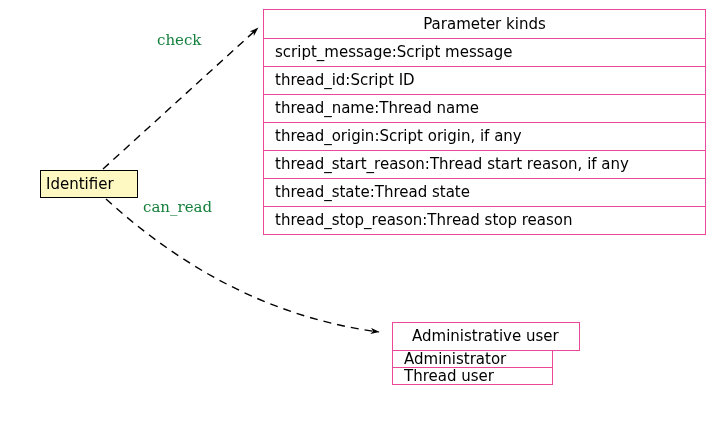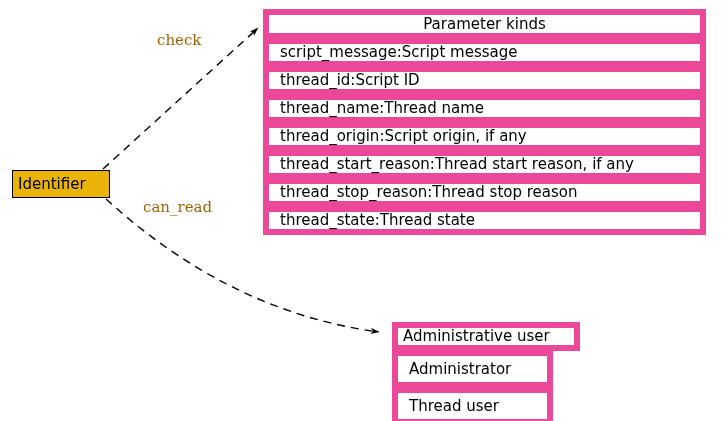--- a/index.html
+++ b/index.html
@@ -22,45 +22,46 @@
     top: 0;
     width: 723px;
     height: 421px;
     pointer-events: none;
   }
   
   .node-box {
     position: absolute;
     box-sizing: border-box;
     border: 1px solid #000000;
-    background: #eab308;
+    background: #fef9c3;
     font-family: "DejaVu Sans", sans-serif;
     font-size: 15px;
     color: #000000;
     line-height: 1;
     display: flex;
     align-items: center;
     white-space: nowrap;
+    margin-left: 28px;
   }
   #node-identifier {
     left: 12px;
     top: 170px;
     width: 98px;
     height: 28px;
     padding-left: 5px;
   }
   
   .record-table {
     position: absolute;
     box-sizing: border-box;
     background: #ffffff;
   }
   .record-row {
     box-sizing: border-box;
-    border: 6px solid #ec4899;
+    border: 1px solid #ec4899;
     background: #ffffff;
     font-family: "DejaVu Sans", sans-serif;
     font-size: 15px;
     color: #000000;
     line-height: 1;
     display: flex;
     align-items: center;
     white-space: nowrap;
     margin-top: -1px;
   }
@@ -91,32 +92,32 @@
   
   #table-administrative-user {
     left: 392px;
     top: 322px;
     width: 188px;
   }
   #table-administrative-user .record-row.title {
     width: 188px;
     height: 29px;
     justify-content: flex-start;
-    padding-left: 5px;
+    padding-left: 19px;
   }
   #table-administrative-user .record-row.field {
     width: 161px;
-    height: 38px;
+    height: 18px;
   }
   
   .edge-label {
     position: absolute;
     font-family: "DejaVu Serif", serif;
     font-size: 15px;
-    color: #a16207;
+    color: #15803d;
     line-height: 1;
     white-space: nowrap;
   }
   #edge-label-check {
     left: 157px;
     top: 33px;
   }
   #edge-label-can-read {
     left: 143px;
     top: 200px;
@@ -145,22 +146,22 @@
 
   <div class="node-box" id="node-identifier">Identifier</div>
 
   <div class="record-table" id="table-parameter-kinds">
     <div class="record-row title">Parameter kinds</div>
     <div class="record-row field">script_message:Script message</div>
     <div class="record-row field">thread_id:Script ID</div>
     <div class="record-row field">thread_name:Thread name</div>
     <div class="record-row field">thread_origin:Script origin, if any</div>
     <div class="record-row field">thread_start_reason:Thread start reason, if any</div>
+    <div class="record-row field">thread_state:Thread state</div>
     <div class="record-row field">thread_stop_reason:Thread stop reason</div>
-    <div class="record-row field">thread_state:Thread state</div>
   </div>
 
   <div class="record-table" id="table-administrative-user">
     <div class="record-row title">Administrative user</div>
     <div class="record-row field">Administrator</div>
     <div class="record-row field">Thread user</div>
   </div>
 
 </div>
 

